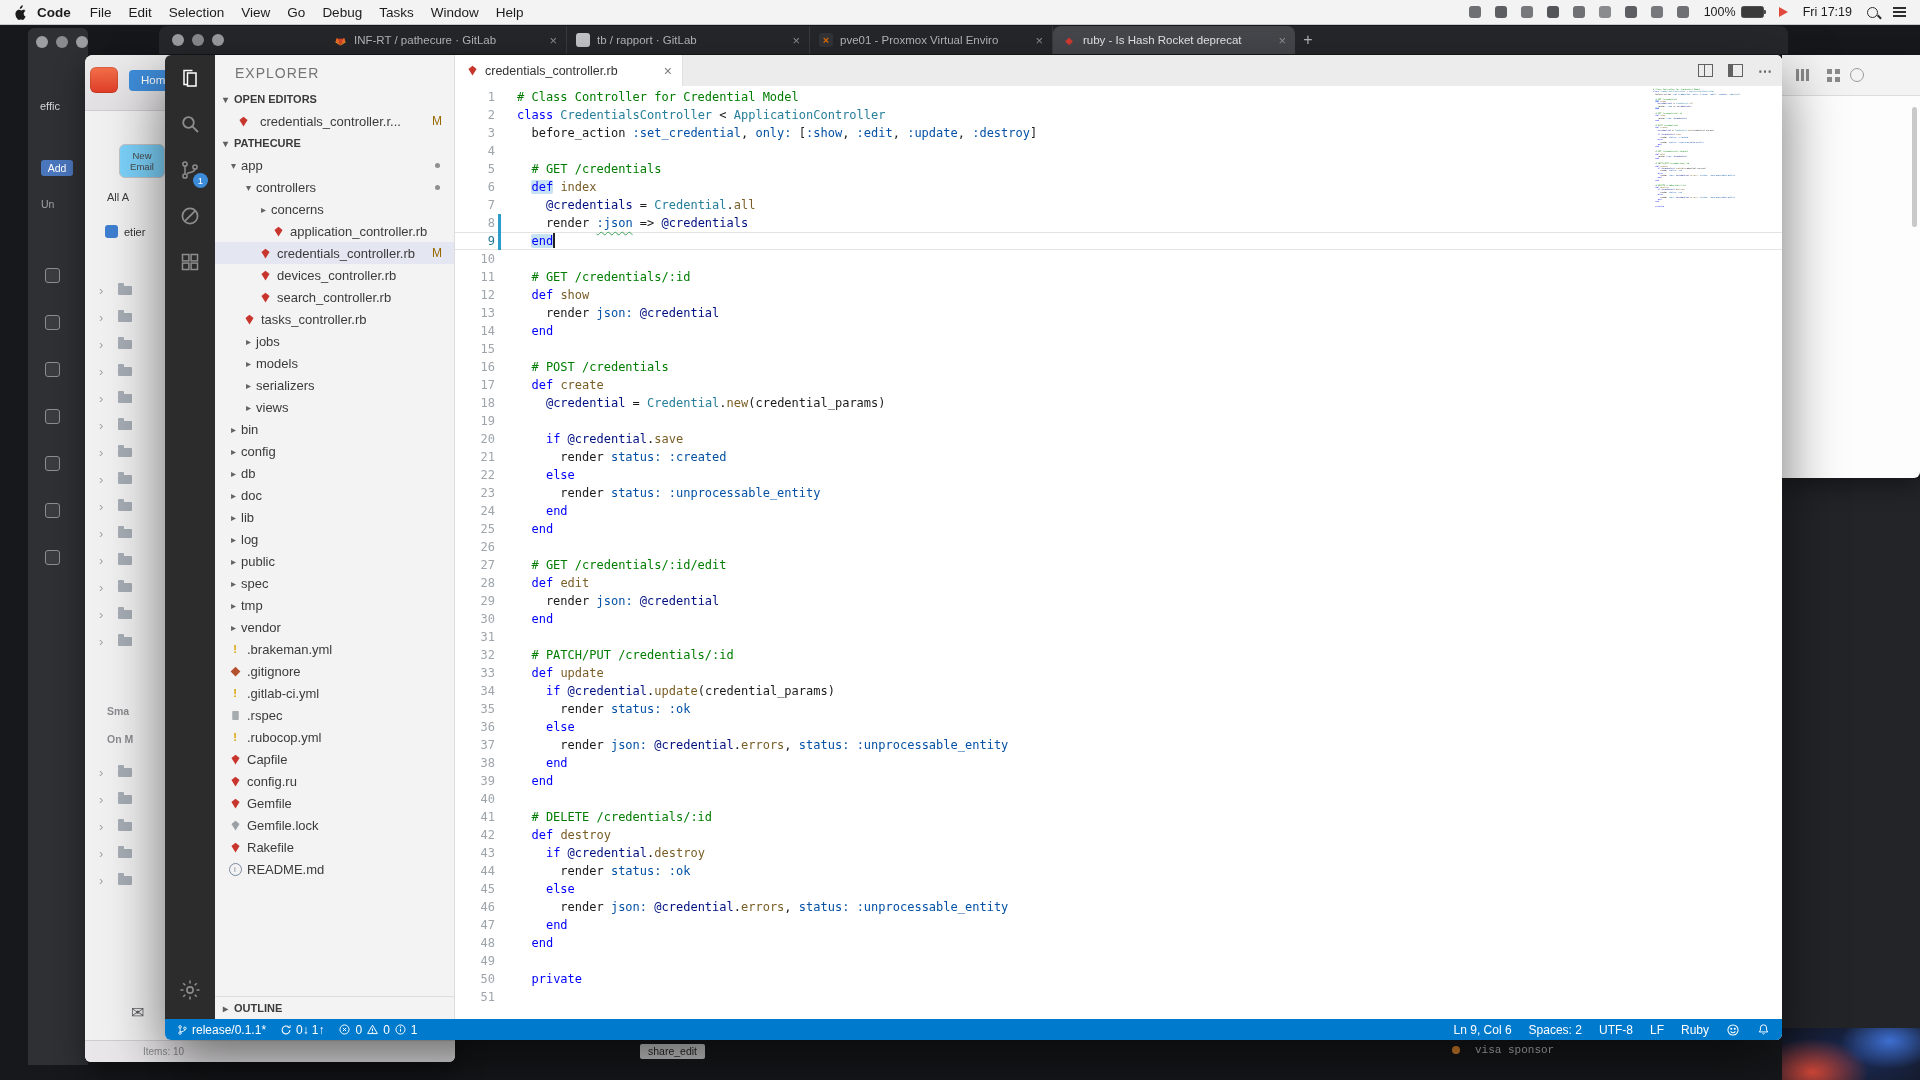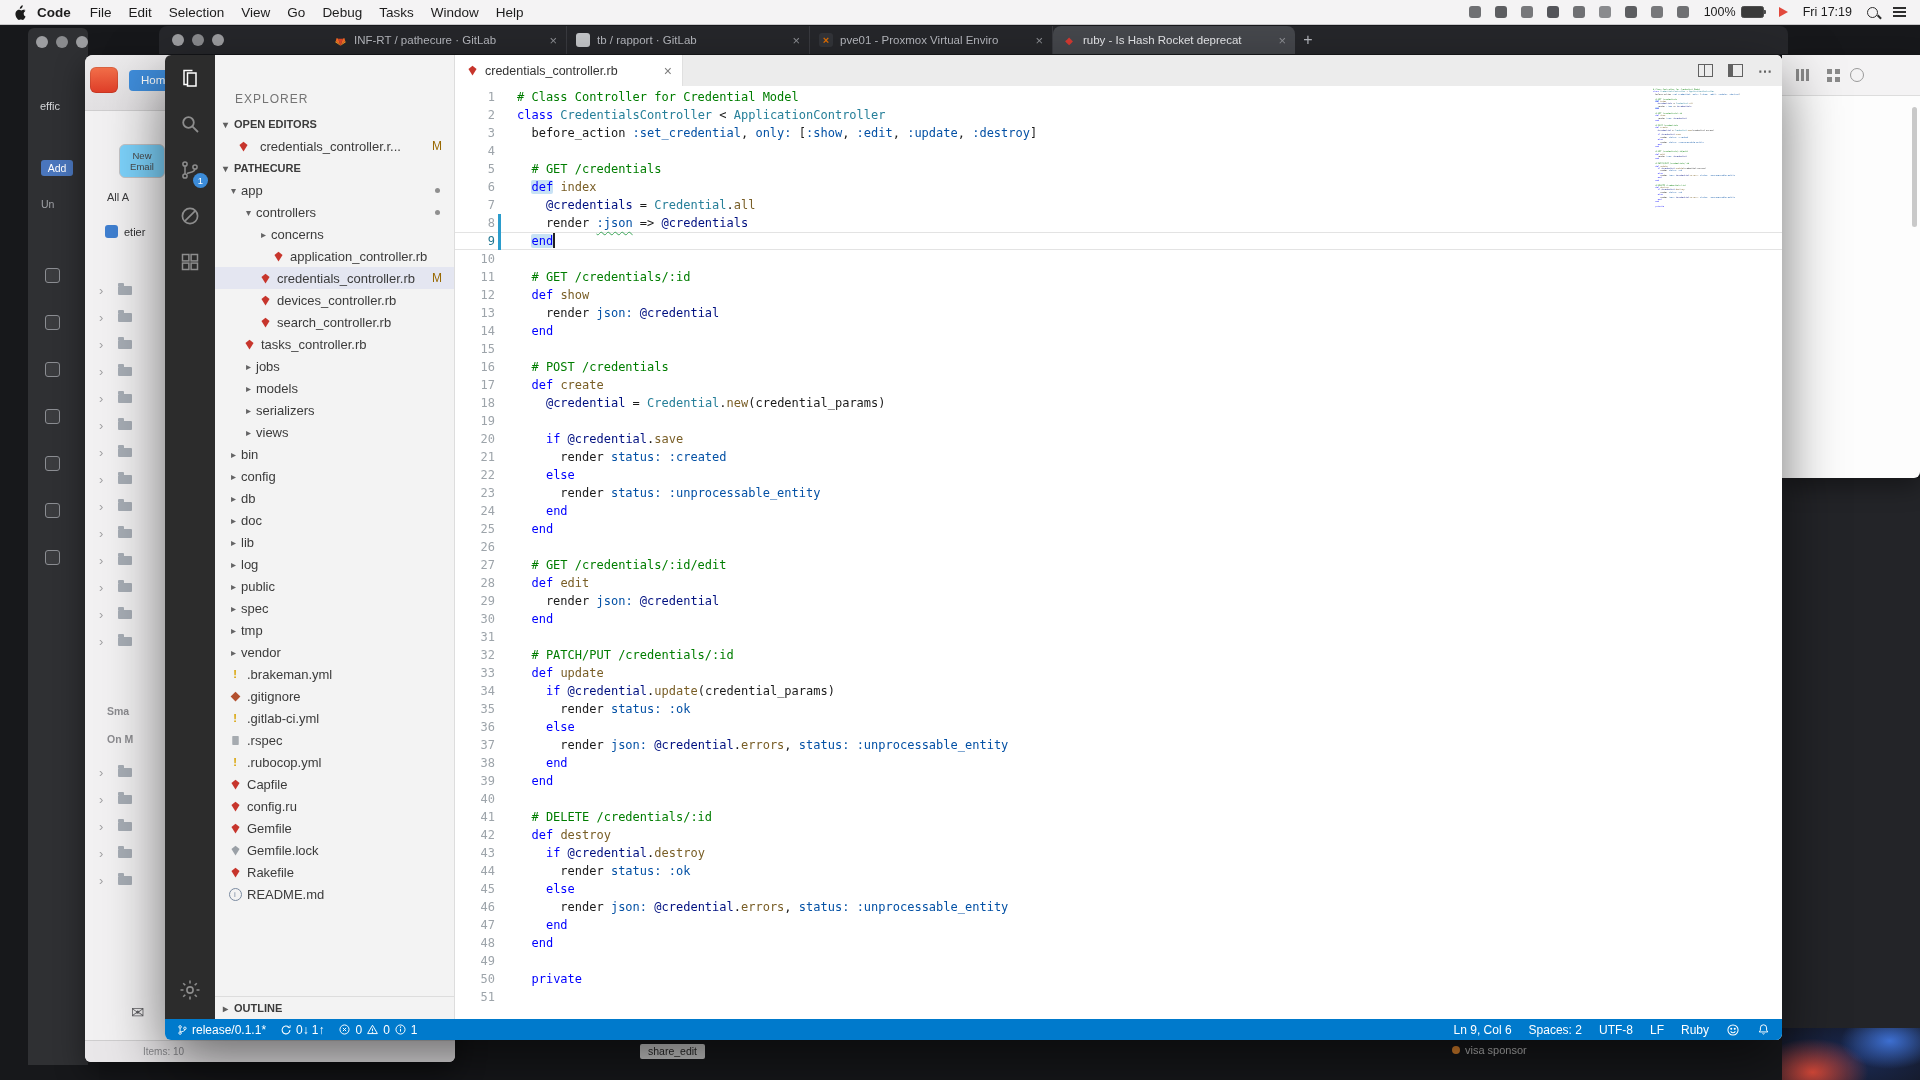--- a/index.html
+++ b/index.html
@@ -8,21 +8,21 @@
 
   
   #right-desk{position:absolute;left:1782px;top:478px;width:138px;height:562px;background:#232428;}
   #blob{position:absolute;left:1782px;top:1028px;width:138px;height:52px;
     background:
       radial-gradient(70px 40px at 78% 25%, #3d6fd1 0%, rgba(61,111,209,0) 70%),
       radial-gradient(80px 48px at 22% 85%, #cf4636 0%, rgba(207,70,54,0) 70%),
       radial-gradient(120px 60px at 55% 55%, #1a2a55 0%, rgba(26,42,85,0) 85%),
       #141722;}
   .chip{position:absolute;left:640px;top:1044px;background:#cfcfcf;color:#2b2b2b;font-size:10.5px;line-height:15px;padding:0 8px;border-radius:2px;}
-  .note{position:absolute;left:1452px;top:1044px;color:#bdbdbd;font-size:11px;display:flex;align-items:center;gap:5px;}
+  .note{position:absolute;left:1452px;top:1044px;color:#bdbdbd;font-size:11px;display:flex;align-items:center;gap:15px;font-family:Liberation Mono, monospace;}
   .note .odot{width:8px;height:8px;border-radius:50%;background:#e0862e;display:inline-block;}
 
   
   #menubar{position:absolute;left:0;top:0;width:1920px;height:24px;background:#f4f3f4;border-bottom:1px solid #c9c8ca;display:flex;align-items:center;z-index:50;font-size:13.5px;color:#1c1c1c;}
   #menubar .apple{margin:0 10px 0 14px;display:flex;align-items:center;}
   #menubar .appname{font-weight:bold;margin-right:2px;}
   #menubar-menus{display:flex;gap:17px;margin-left:17px;}
   .mb-item{cursor:default;}
   #menubar-right{margin-left:auto;display:flex;align-items:center;gap:15px;padding-right:14px;}
   #menubar-icons{display:flex;gap:14px;align-items:center;}
@@ -103,21 +103,21 @@
   
   #activitybar{width:50px;flex:none;background:#2c2c2c;display:flex;flex-direction:column;align-items:center;position:relative;}
   .ab-item{width:50px;height:46px;display:flex;align-items:center;justify-content:center;color:#8d8d8d;position:relative;}
   .ab-item.active{color:#ffffff;}
   .ab-ico svg{width:24px;height:24px;display:block;}
   .ab-badge{position:absolute;right:7px;bottom:5px;width:15px;height:15px;border-radius:50%;background:#3c8cd9;color:#fff;font-size:9.5px;display:flex;align-items:center;justify-content:center;}
   #activity-bottom{position:absolute;bottom:6px;left:0;width:50px;}
 
   
   #sidebar{width:239px;flex:none;background:#f3f3f3;border-right:1px solid #dddddd;position:relative;font-size:13px;color:#3b3b3b;overflow:hidden;}
-  #sb-title{padding:10px 0 7px 20px;font-size:12px;letter-spacing:1px;color:#747474;margin-top:27px;}
+  #sb-title{padding:10px 0 7px 20px;font-size:14px;letter-spacing:1px;color:#747474;}
   .sec-head{height:22px;display:flex;align-items:center;font-size:11px;font-weight:bold;color:#3b3b3b;padding-left:5px;gap:3px;}
   .sec-head .tw{width:11px;font-size:10px;color:#5f5f5f;text-align:center;}
   #oe-item,.tree-row{height:22px;display:flex;align-items:center;}
   #oe-item{padding-left:21px;gap:5px;}
   .badge-m{margin-left:auto;margin-right:12px;color:#986801;font-size:12px;}
   .tree-dot{margin-left:auto;margin-right:14px;width:5px;height:5px;border-radius:50%;background:#8f8f8f;}
   .tree-row.selected{background:#e4e6f1;}
   .tree-row .tw{width:11px;font-size:10px;color:#646465;text-align:center;margin-right:2px;flex:none;}
   .fico{width:14px;height:14px;flex:none;margin-right:5px;display:inline-flex;align-items:center;justify-content:center;}
   .fico svg{width:13px;height:13px;display:block;}

